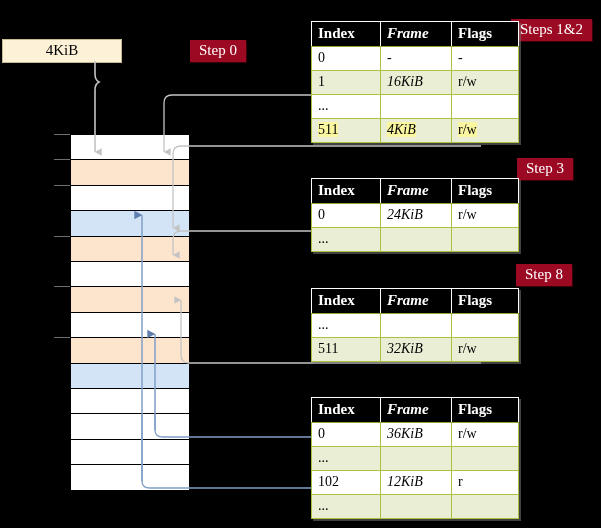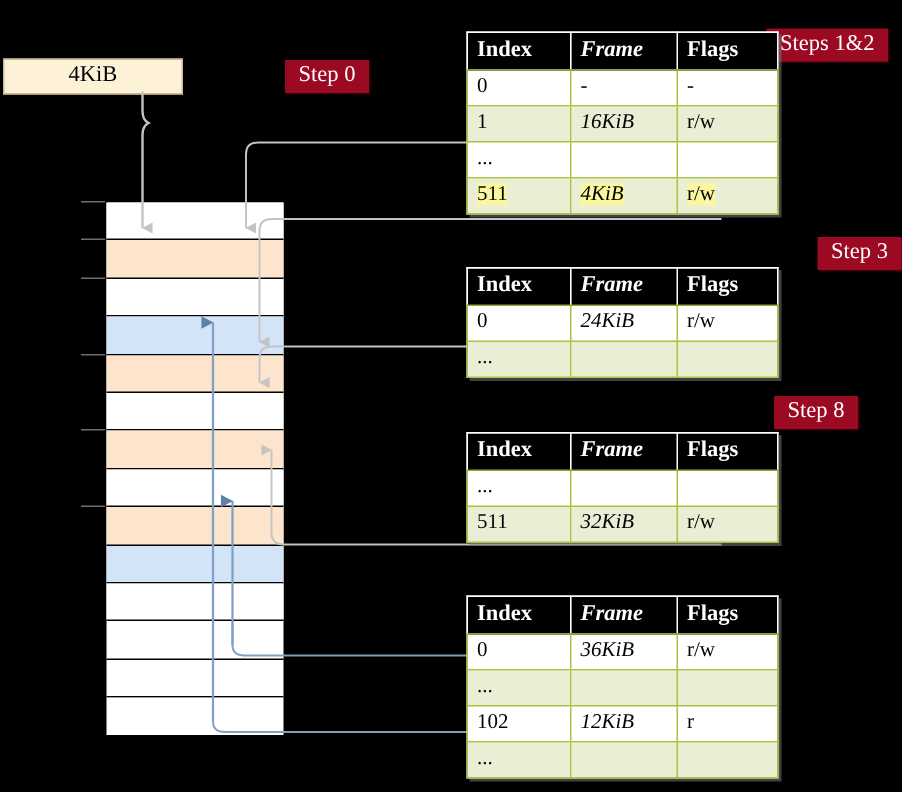--- a/index.html
+++ b/index.html
@@ -157,21 +157,21 @@
 
     <path d="M 155,430 L 155,334" fill="none" stroke="#7f9fc6" stroke-width="1.5" marker-end="url(#ar-blue-up)"></path>
 
     <path d="M 142,414 L 142,481 Q 142,488 150,488 L 481,488" fill="none" stroke="#7f9fc6" stroke-width="1.3"></path>
 
     <path d="M 142,481 L 142,215" fill="none" stroke="#7f9fc6" stroke-width="1.5" marker-end="url(#ar-blue-up)"></path>
   </svg>
 
   <div class="badge" id="badge-step0" style="left: 190px; top: 40px;">Step 0</div>
   <div class="badge" id="badge-steps12" style="left: 511px; top: 19px;">Steps 1&amp;2</div>
-  <div class="badge" id="badge-step3" style="left: 545px; top: 158px;">Step 3</div>
+  <div class="badge" id="badge-step3" style="left: 517px; top: 158px;">Step 3</div>
   <div class="badge" id="badge-step4" style="left: 516px; top: 264px;">Step 8</div>
 
   <div id="tables-host">
       <table class="ptable" style="left: 311px; top: 21px; width: 170px;">
         <thead>
           <tr>
             <th class="col-index">Index</th>
             <th class="col-frame">Frame</th>
             <th class="col-flags">Flags</th>
           </tr>

